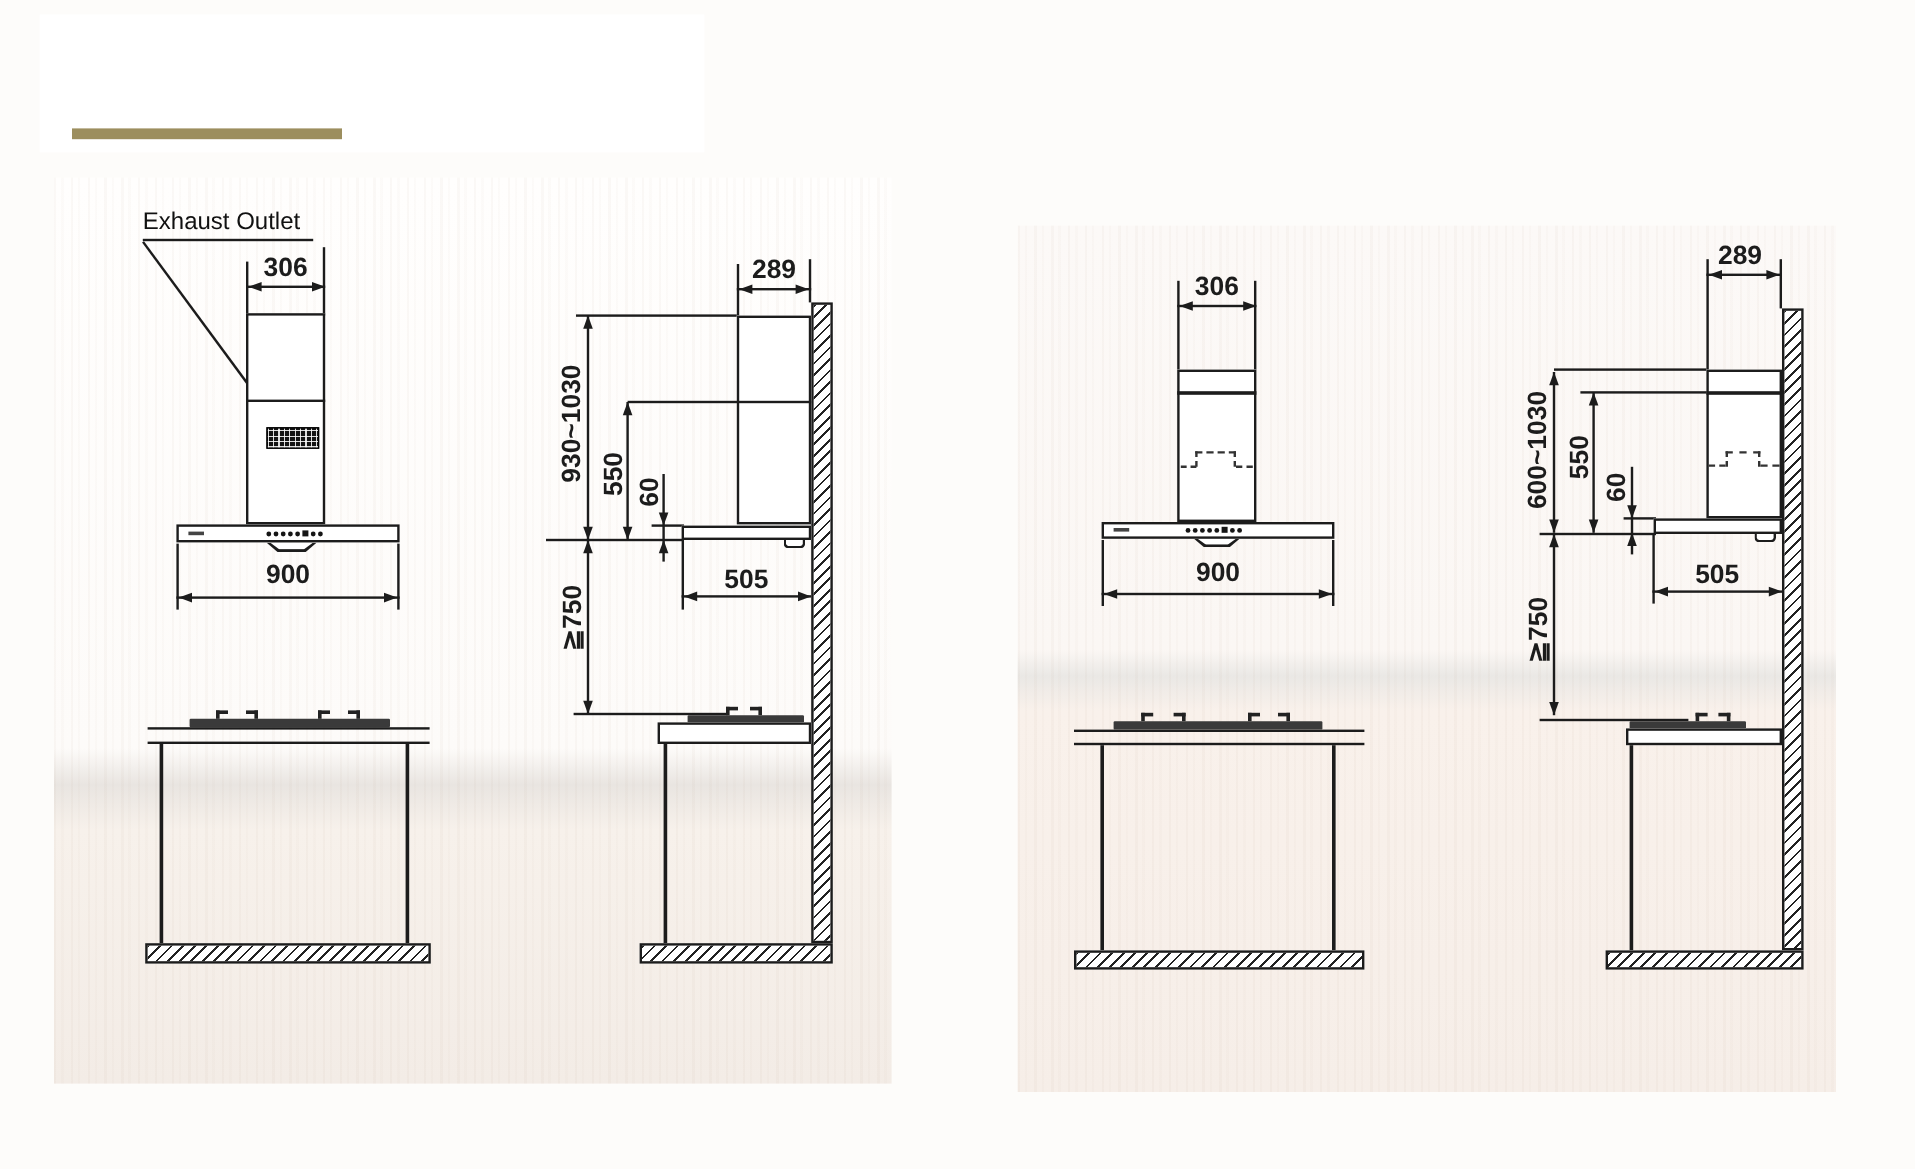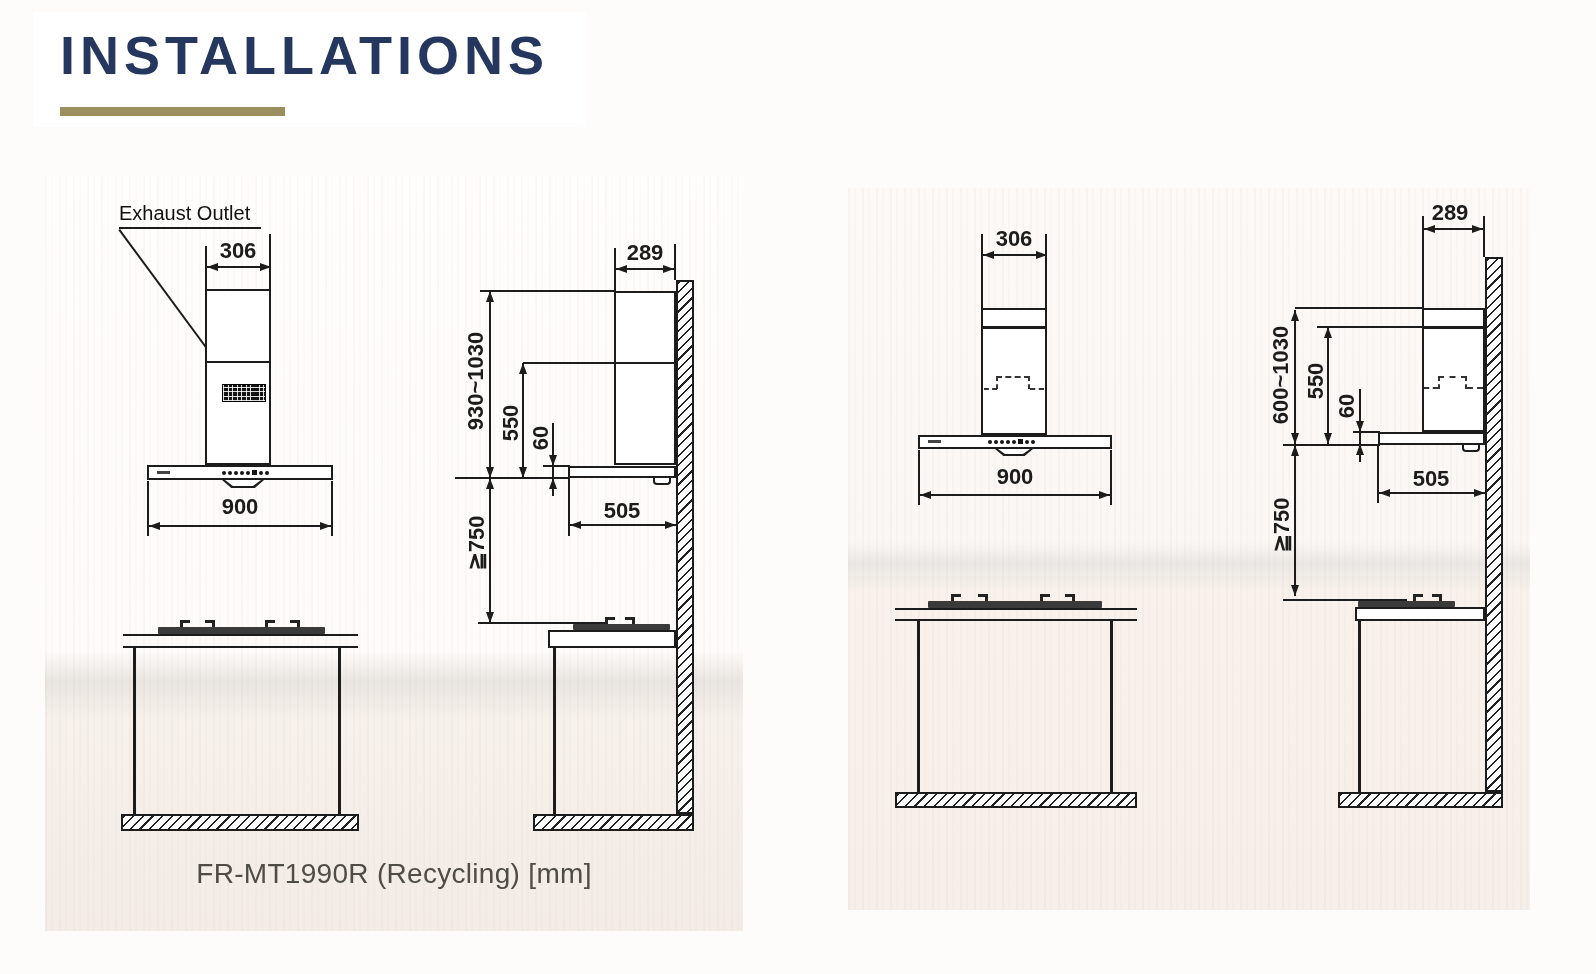--- a/index.html
+++ b/index.html
@@ -8,21 +8,21 @@
     background:#fdfcfa; font-family:"Liberation Sans", sans-serif;
   }
   
   .title-card { position:absolute; left:33px; top:12px; width:554px; height:115px; background:#ffffff; }
   .title-card h1 { margin:0; position:absolute; left:27px; top:12px; font-size:54px; font-weight:700;
     letter-spacing:5px; color:#25375e; }
   .gold-bar { position:absolute; left:27px; top:95px; width:225px; height:9px; background:#9c8e5e; }
 
   
   .panel { position:absolute; }
-  .panel-left { left:45px; top:176px; width:698px; height:755px;
+  .panel-left { left:45px; top:148px; width:698px; height:755px;
     background:linear-gradient(180deg,#fffefd 0%,#fdfbf9 63%,#e9e5e1 67%,#f7f1eb 72%,#f3ece6 100%); }
   .panel-right { left:848px; top:188px; width:682px; height:722px;
     background:linear-gradient(180deg,#fcf9f7 0%,#fbf7f4 49%,#eae8e5 52%,#f9f1eb 56%,#f6eee8 100%); }
   .panel::before { content:""; position:absolute; inset:0; pointer-events:none;
     background:repeating-linear-gradient(90deg, rgba(170,140,115,0.05) 0 2px, transparent 2px 6px,
       rgba(170,140,115,0.03) 6px 8px, transparent 8px 14px); }
 
   
   .hl, .vl { position:absolute; background:#1c1c1c; }
   .hl { height:2px; } .vl { width:2px; }
@@ -63,21 +63,20 @@
     border-bottom:2px solid #1c1c1c; padding-bottom:2px; }
   .leader { position:absolute; left:75px; top:53px; width:199px; height:2px; background:#1c1c1c;
     transform-origin:0 0; transform:rotate(53.6deg); }
   .caption { position:absolute; left:0; right:0; text-align:center; font-size:28px; color:#4f4b47;
     letter-spacing:0.3px; }
 </style>
 </head>
 <body>
 
 <header class="title-card">
-  <h1>INSTALLATIONS</h1>
   <div class="gold-bar"></div>
 </header>
 
 <section class="panel panel-left">
 
   <div class="exh-label">Exhaust Outlet</div>
   <div class="leader"></div>
 
   <div class="vl" style="left:160px;top:70px;height:45px;"></div>
   <div class="vl" style="left:224px;top:58px;height:57px;"></div>
@@ -167,21 +166,20 @@
   <div class="vlabel" style="left:432px;top:367px;">≧750</div>
 
   <div class="hl" style="left:433px;top:446px;width:129px;"></div>
   <div class="slab" style="left:528px;top:448px;width:97px;height:6px;"></div>
   <div class="brk l" style="left:560px;top:441px;"></div>
   <div class="brk r" style="left:580px;top:441px;"></div>
   <div class="rect" style="left:503px;top:454px;width:128px;height:18px;"></div>
   <div class="vl" style="left:508px;top:472px;height:166px;width:3px;"></div>
   <div class="hatch" style="left:488px;top:638px;width:161px;height:17px;"></div>
 
-  <div class="caption" style="top:682px;">FR-MT1990R (Recycling) [mm]</div>
 </section>
 
 <section class="panel panel-right">
 
   <div class="vl" style="left:133px;top:46px;height:74px;"></div>
   <div class="vl" style="left:197px;top:46px;height:74px;"></div>
   <div class="hl" style="left:133px;top:66px;width:66px;"></div>
   <div class="arr arr-l" style="left:135px;top:63px;"></div>
   <div class="arr arr-r" style="left:188px;top:63px;"></div>
   <div class="hlabel" style="left:166px;top:38px;">306</div>

